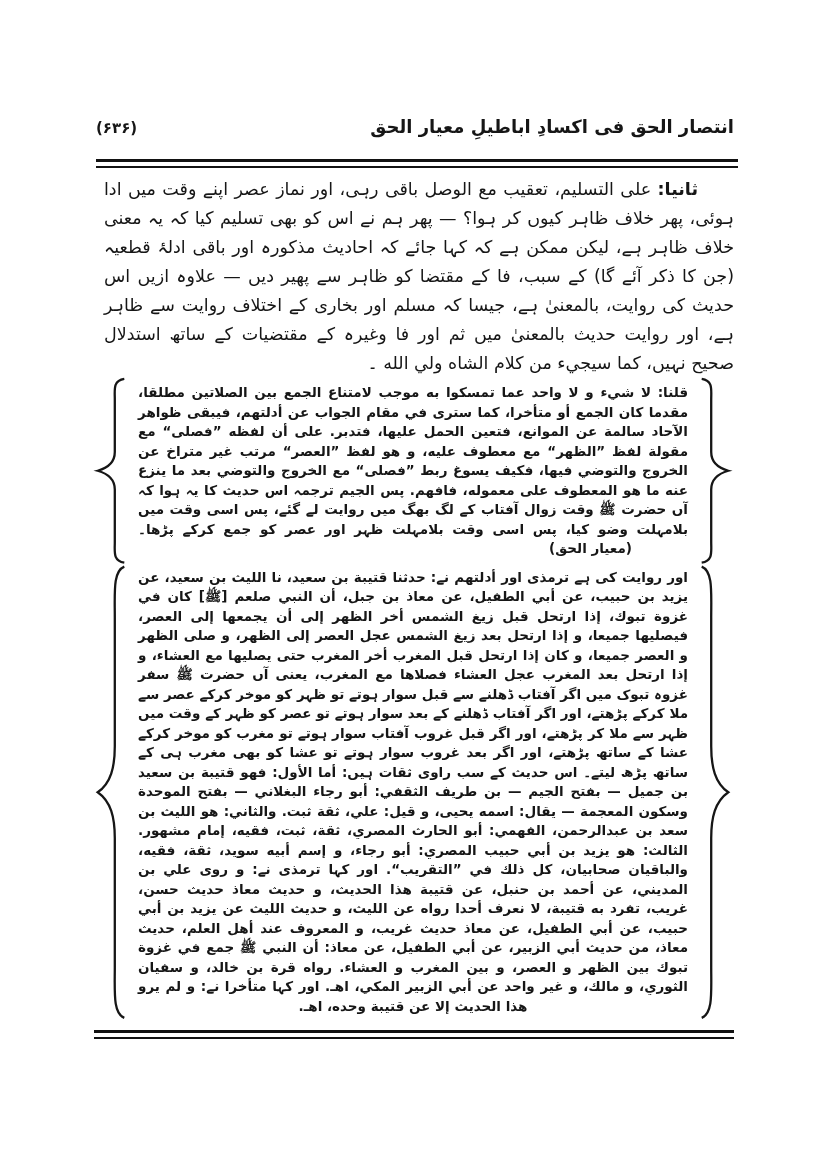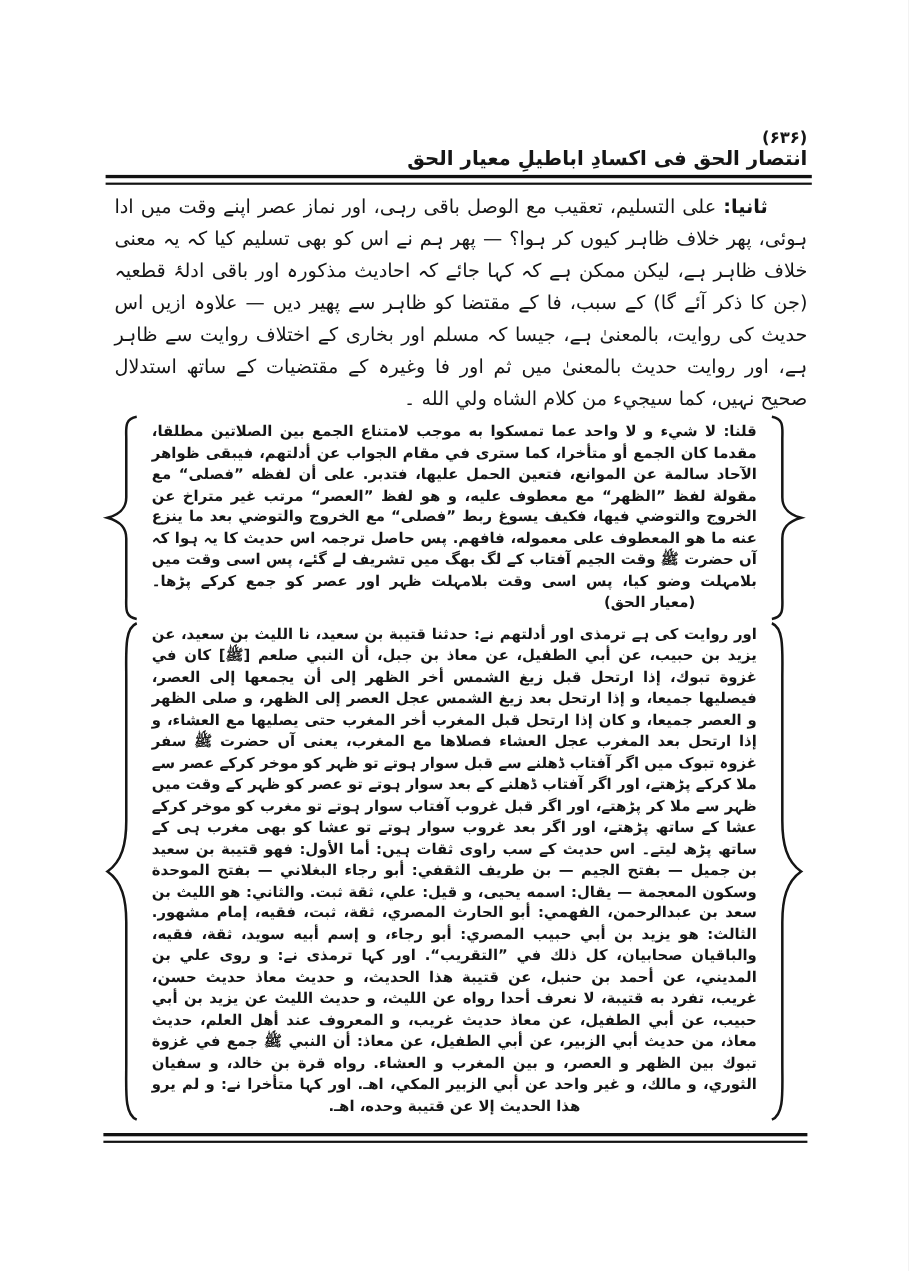--- a/index.html
+++ b/index.html
@@ -8,21 +8,21 @@
     width:826px;height:1169px;
     margin:0 auto;
     background:#ffffff;
     font-family:"DejaVu Sans",sans-serif;
     color:#161616;
     overflow:hidden;
   }
   
   .header{
     position:absolute;top:116px;left:96px;right:92px;
-    display:flex;flex-direction:column;justify-content:space-between;align-items:flex-end;
+    display:flex;flex-direction:row;justify-content:space-between;align-items:flex-end;
     direction:ltr;
   }
   .page-number{font-size:15px;font-weight:bold;letter-spacing:1px;}
   .book-title{font-size:18px;font-weight:bold;direction:rtl;}
   .double-rule{
     border-top:3px solid #121212;
     border-bottom:2px solid #121212;
     height:4px;
   }
   .header-rule{position:absolute;top:159px;left:96px;right:88px;}
@@ -77,22 +77,22 @@
         <svg viewBox="0 0 40 400" preserveAspectRatio="none" aria-hidden="true">
           <path d="M34,4 C22,8 24,26 24,48 L24,160 C24,178 20,192 6,200 C20,208 24,222 24,240 L24,352 C24,374 22,392 34,396" fill="none" stroke="#161616" stroke-width="2.3" vector-effect="non-scaling-stroke"></path>
         </svg>
       </span>
       <span class="brace right">
         <svg viewBox="0 0 40 400" preserveAspectRatio="none" aria-hidden="true">
           <path d="M6,4 C18,8 16,26 16,48 L16,160 C16,178 20,192 34,200 C20,208 16,222 16,240 L16,352 C16,374 18,392 6,396" fill="none" stroke="#161616" stroke-width="2.3" vector-effect="non-scaling-stroke"></path>
         </svg>
       </span>
       <span>قلنا: لا شيء و لا واحد عما تمسكوا به موجب لامتناع الجمع بين الصلاتين مطلقا، مقدما كان الجمع أو متأخرا، كما سترى في مقام الجواب عن أدلتهم، فيبقى ظواهر الآحاد سالمة عن الموانع، فتعين الحمل عليها، فتدبر. على أن لفظه ”فصلى“ مع مقولة لفظ ”الظهر“ مع معطوف عليه، و هو لفظ ”العصر“ مرتب غير متراخ عن الخروج والتوضي فيها، فكيف يسوغ ربط ”فصلى“ مع الخروج والتوضي بعد ما ينزع عنه ما هو المعطوف على معموله، فافهم.</span>
-      <span class="urdu-inline">پس حاصل ترجمہ اس</span>
-      <span class="urdu-inline">حدیث کا یہ ہوا کہ آں حضرت ﷺ وقت الجيم آفتاب کے لگ بھگ میں تشریف لے گئے، پس اسی وقت میں بلامہلت وضو کیا، پس اسی وقت بلامہلت ظہر اور عصر کو جمع کرکے پڑھا۔</span>
+      <span class="urdu-inline">پس الجيم ترجمہ اس</span>
+      <span class="urdu-inline">حدیث کا یہ ہوا کہ آں حضرت ﷺ وقت زوال آفتاب کے لگ بھگ میں روایت لے گئے، پس اسی وقت میں بلامہلت وضو کیا، پس اسی وقت بلامہلت ظہر اور عصر کو جمع کرکے پڑھا۔</span>
       <span class="attr">(معیار الحق)</span>
     </div>
 
 
     <div class="quote quote-2">
       <span class="brace left">
         <svg viewBox="0 0 40 400" preserveAspectRatio="none" aria-hidden="true">
           <path d="M34,4 C22,8 24,26 24,48 L24,160 C24,178 20,192 6,200 C20,208 24,222 24,240 L24,352 C24,374 22,392 34,396" fill="none" stroke="#161616" stroke-width="2.3" vector-effect="non-scaling-stroke"></path>
         </svg>
       </span>

